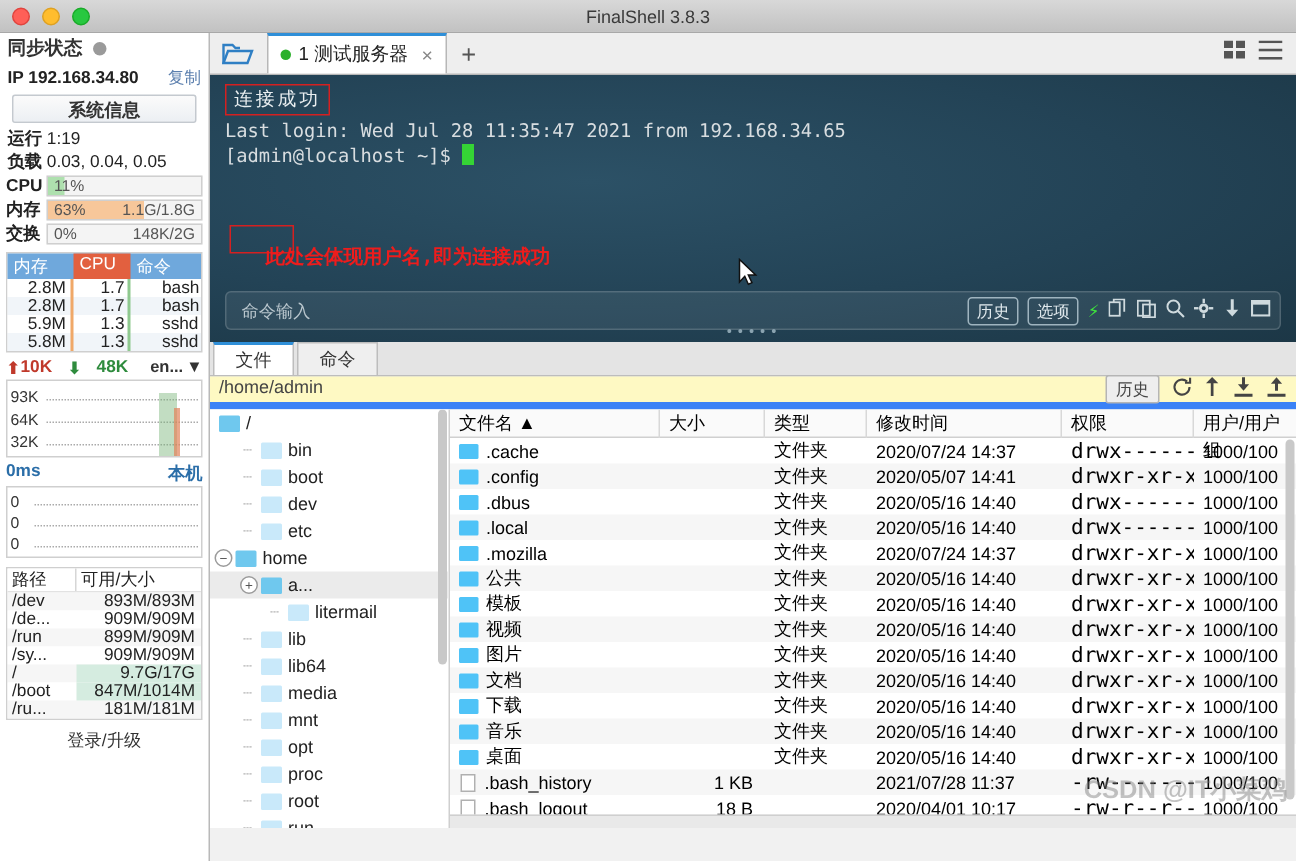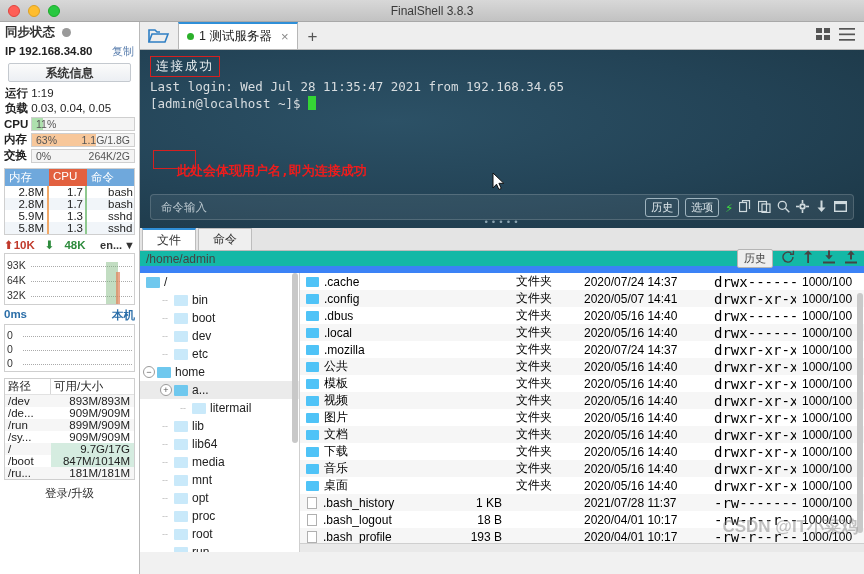--- a/index.html
+++ b/index.html
@@ -151,21 +151,21 @@
     font-size: 11px; padding: 1px 5px; cursor: pointer;
   }
   .ticon { color: #cfdade; font-size: 13px; cursor: pointer; line-height: 1; }
   .ticon.bolt { color: #3ee03e; font-weight: bold; }
   .grip { position: absolute; left: 50%; transform: translateX(-50%); bottom: 1px; color: #8aa3b0; font-size: 9px; letter-spacing: 2px; }
 
   
   .filetabs { height: 23px; background: #e4e4e4; display: flex; align-items: flex-end; border-bottom: 1px solid #bdbdbd; }
   .ftab { height: 22px; padding: 0 14px; font-size: 12px; line-height: 21px; background: #efefef; border: 1px solid #bdbdbd; border-bottom: none; margin-left: 2px; color: #333; cursor: pointer; }
   .ftab.active { background: #fff; border-top: 2px solid #2f8fd8; }
-  .pathbar { height: 22px; background: #14b8a6; border-bottom: 7px solid #3b82f6; display: flex; align-items: center; padding: 0 6px; font-size: 12px; color: #444; }
+  .pathbar { height: 22px; background: #fef9c3; border-bottom: 5px solid #3b82f6; display: flex; padding: 0 6px; font-size: 12px; color: #444; }
   .pathbar .right { margin-left: auto; display: flex; align-items: center; gap: 8px; }
   .histbtn { border: 1px solid #b5b5b5; background: #eee; border-radius: 2px; font-size: 11px; padding: 1px 6px; cursor: pointer; }
   .picon { font-size: 13px; color: #444; cursor: pointer; }
 
   .fbody { position: relative; height: 279px; display: flex; background: #fff; }
   .tree { width: 160px; border-right: 1px solid #cfcfcf; background: #fff; overflow: hidden; position: relative; font-size: 12px; }
   .tnode { display: flex; align-items: center; height: 18px; padding-left: 4px; }
   .tnode.sel { background: #ebebeb; }
   .tnode .twig { width: 14px; color: #b7b7b7; font-size: 10px; text-align: center; }
   .tnode .exp { width: 12px; height: 12px; border: 1px solid #9b9b9b; border-radius: 50%; font-size: 9px; line-height: 10px; text-align: center; color: #555; background: #fff; cursor: pointer; }
@@ -249,21 +249,21 @@
       <div class="meter">
         <div class="fill" style="width:63%;background:#f7c79a"></div>
         <span class="pct">63%</span>
         <span class="amt">1.1G/1.8G</span>
       </div>
     </div>
     <div class="meter-row">
       <span class="meter-label">交换</span>
       <div class="meter">
         <span class="pct">0%</span>
-        <span class="amt">264K/2G</span>
+        <span class="amt">148K/2G</span>
       </div>
     </div>
 
     <div class="proc">
       <div class="proc-head">
         <div class="ph-mem">内存</div>
         <div class="ph-cpu">CPU</div>
         <div class="ph-cmd">命令</div>
       </div>
       <div class="proc-row">
@@ -576,20 +576,28 @@
         </div>
         <div class="tnode" style="padding-left:18px">
           <span class="twig">┄</span>
           <span class="folder light"></span>
           <span class="tlabel">run</span>
         </div>
         <div class="tree-scroll"></div>
       </div>
 
       <div class="flist">
+        <div class="fhead">
+          <div class="col-name"><span>文件名</span> <span>▲</span></div>
+          <div class="col-size">大小</div>
+          <div class="col-type">类型</div>
+          <div class="col-time">修改时间</div>
+          <div class="col-perm">权限</div>
+          <div class="col-user">用户/用户组</div>
+        </div>
         <div id="rows">
             <div class="frow">
               <div class="c-name">
                 <span class="fi-folder"></span>
                 <span>.cache</span>
               </div>
               <div class="c-size"></div>
               <div class="c-type">文件夹</div>
               <div class="c-time">2020/07/24 14:37</div>
               <div class="c-perm">drwx------</div>

